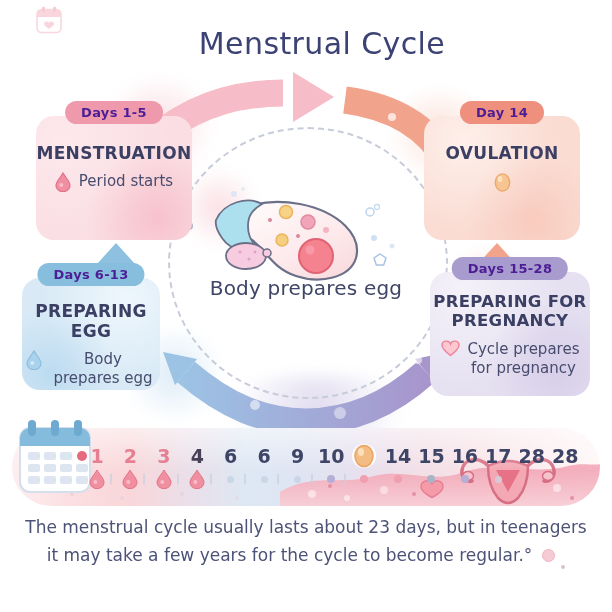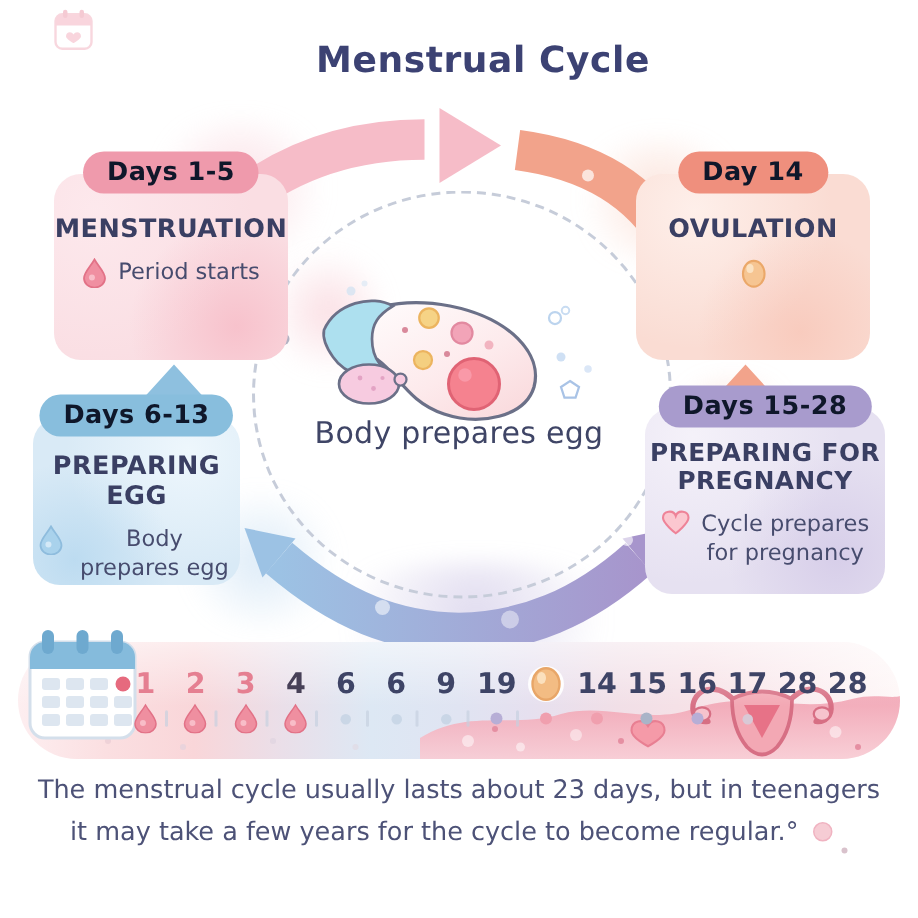--- a/index.html
+++ b/index.html
@@ -1,34 +1,34 @@
 <!DOCTYPE html>
 <html style="--c-title_text: #3c4273; --c-heading_text: #3a3f63; --c-body_text: #474c6e; --c-menstruation_card: #fadee3; --c-menstruation_badge: #ef9aac; --c-ovulation_card: #fadcd3; --c-ovulation_badge: #ef8f7d; --c-preparing_egg_card: #d9eaf6; --c-preparing_egg_badge: #88bedd; --c-pregnancy_card: #e6e1f1; --c-pregnancy_badge: #a89bcd; --c-droplet_pink: #ef8fa0; --c-droplet_blue: #a9d2ec; --c-heart_pink: #f28ba0; --c-egg_orange: #f2b87e; --c-arrow_pink: #f6bcc8; --c-arrow_salmon: #f2a38b; --c-arrow_blue: #8ec0df; --c-arrow_purple: #a795cc; --c-day_number_pink: #e57f91; --c-day_number_dark: #3e4466;"><head>
 <meta charset="utf-8">
 <style>
   html,body{margin:0;padding:0;background:#fff;}
   #stage{position:relative;width:612px;height:612px;background:#fff;overflow:hidden;
          font-family:"DejaVu Sans",sans-serif;}
   
   .title{position:absolute;top:26px;left:0;right:0;text-align:center;margin:0;
-         font-size:24px;font-weight:700;letter-spacing:.4px;color:var(--c-title_text,#3c4273);padding-left:32px;}
+         font-size:30px;font-weight:400;letter-spacing:.4px;color:var(--c-title_text,#3c4273);padding-left:32px;}
   
   .wash{position:absolute;border-radius:50%;filter:blur(7px);pointer-events:none;}
   .dot{position:absolute;border-radius:50%;pointer-events:none;}
   
   .circle{position:absolute;left:168px;top:127px;width:276px;height:268px;
           border:2px dashed #c6ccd9;border-radius:50%;z-index:1;}
   
   #arrows{position:absolute;left:0;top:0;z-index:2;}
   
   .card{position:absolute;border-radius:18px;text-align:center;z-index:4;box-sizing:border-box;}
   .card h2{margin:0;font-size:17px;line-height:1.18;font-weight:700;letter-spacing:.3px;
            color:var(--c-heading_text,#3a3f63);}
   .badge{position:absolute;top:-15px;left:50%;transform:translateX(-50%);
-         color:#0f172a;font-size:17px;font-weight:700;padding:4px 16px;border-radius:18px;
+         color:#4c1d95;font-size:13px;font-weight:700;padding:4px 16px;border-radius:18px;
          white-space:nowrap;letter-spacing:.3px;}
   .detail{display:flex;justify-content:center;align-items:flex-start;gap:8px;
           font-size:15px;line-height:1.25;color:var(--c-body_text,#474c6e);margin-top:9px;}
   .detail .txt{display:inline-block;}
   .card.tl{left:36px;top:116px;width:156px;height:124px;padding-top:27px;
     background:radial-gradient(circle at 78% 82%,rgba(244,160,176,.45),rgba(244,160,176,0) 45%),
                radial-gradient(circle at 18% 20%,rgba(253,233,237,.95),rgba(253,233,237,0) 65%),
                var(--c-menstruation_card,#fadee3);}
   .card.tr{left:424px;top:116px;width:156px;height:124px;padding-top:27px;
     background:radial-gradient(circle at 70% 85%,rgba(246,178,158,.4),rgba(246,178,158,0) 45%),
@@ -289,21 +289,21 @@
   </span>
 
   <div class="days-row">
       <span class="day pink">1</span>
       <span class="day pink">2</span>
       <span class="day pink">3</span>
       <span class="day dark">4</span>
       <span class="day navy">6</span>
       <span class="day navy">6</span>
       <span class="day navy">9</span>
-      <span class="day navy">19</span>
+      <span class="day navy">10</span>
       <span class="day eggslot">
         <svg width="26" height="28" viewBox="0 0 26 28">
           <circle cx="13" cy="14" r="12" fill="#ffffff" opacity=".9"></circle>
           <ellipse cx="13" cy="14" rx="9" ry="10.5" fill="#f3bc83" stroke="#e8a668" stroke-width="1.6"></ellipse>
           <ellipse cx="10" cy="10" rx="3" ry="4" fill="#fbe0bd"></ellipse>
         </svg>
       </span>
       <span class="day navy">14</span>
       <span class="day navy">15</span>
       <span class="day navy">16</span>

